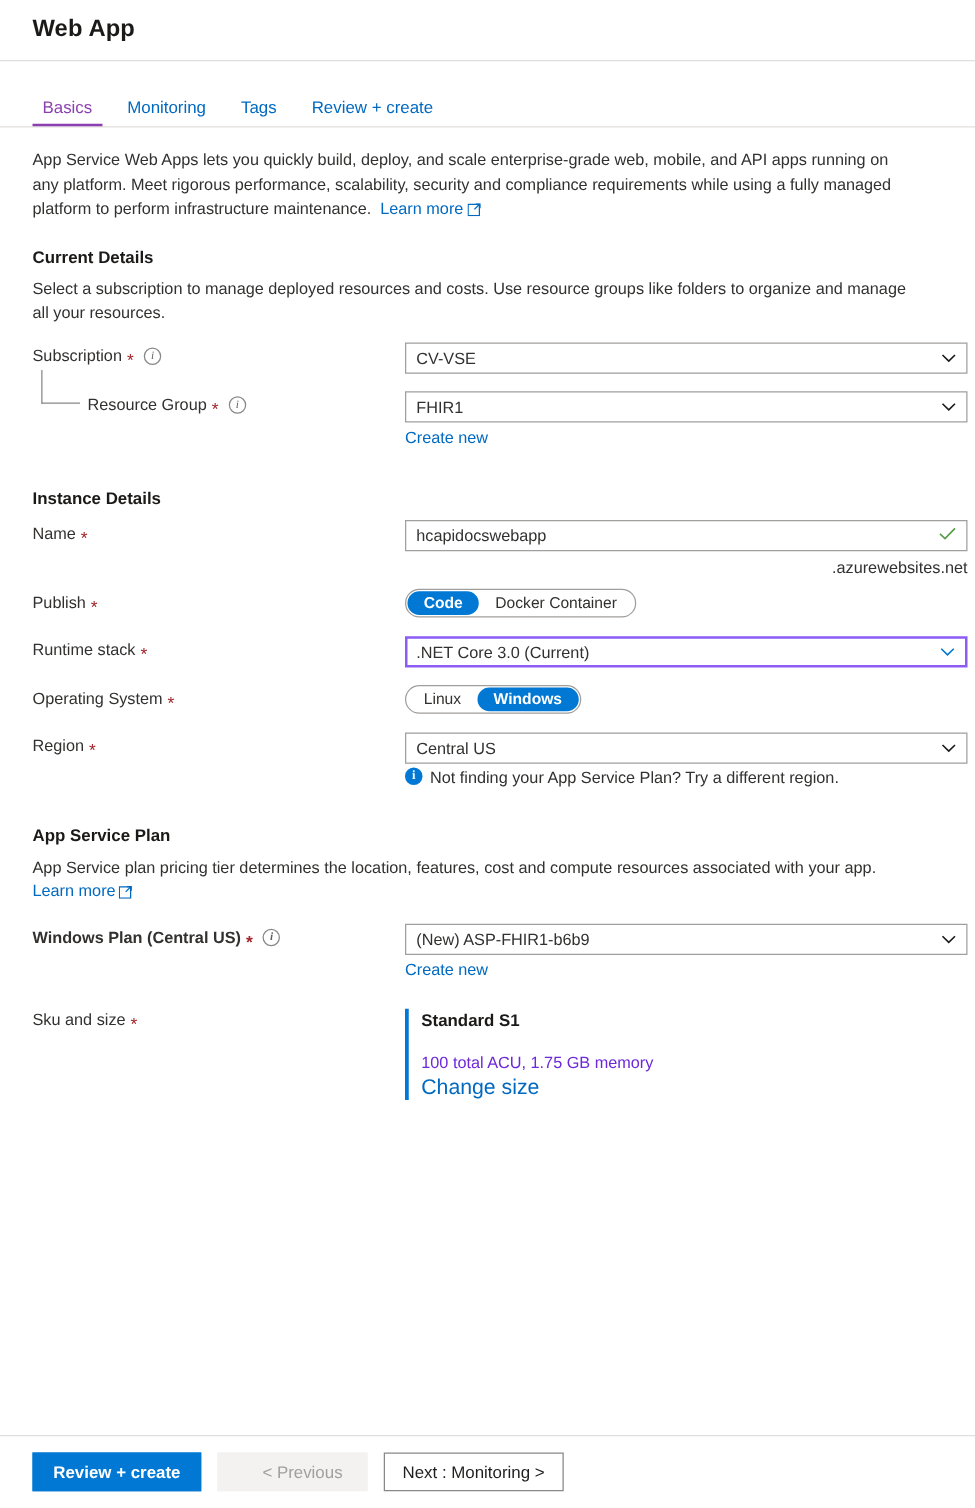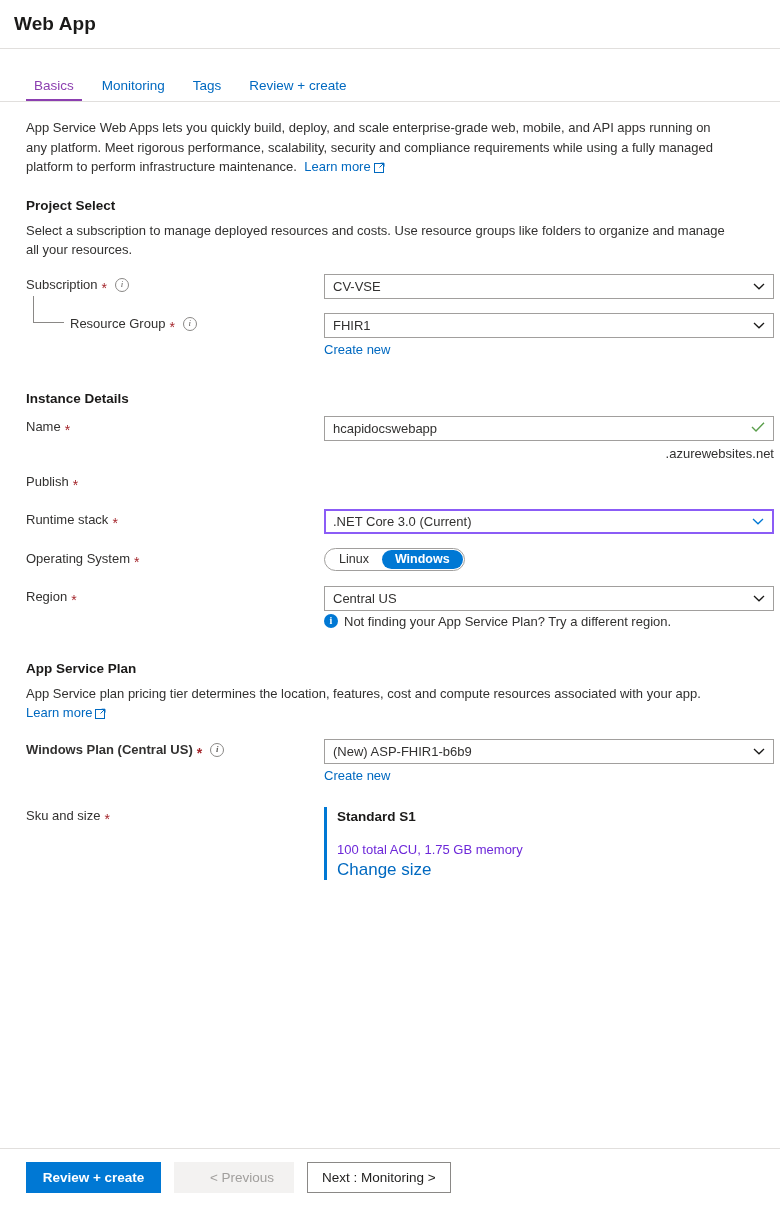--- a/index.html
+++ b/index.html
@@ -15,21 +15,21 @@
     position: relative;
     overflow: hidden;
   }
 
   
   .page-header {
     height: 49px;
     border-bottom: 1px solid #e1dfdd;
     display: flex;
     align-items: center;
-    padding: 0 14px;
+    padding: 0 26px;
   }
   .page-title {
     font-size: 19px;
     font-weight: 600;
     color: #1b1a19;
     letter-spacing: .1px;
   }
 
   
   .tabstrip {
@@ -345,21 +345,21 @@
 
   <p class="intro">
     <span>App Service Web Apps lets you quickly build, deploy, and scale enterprise-grade web, mobile, and API apps running on any platform. Meet rigorous performance, scalability, security and compliance requirements while using a fully managed platform to perform infrastructure maintenance.</span>
     <span>&nbsp;</span><a class="link">Learn more</a><span class="ext-ico"><svg width="11" height="11" viewBox="0 0 11 11">
           <rect x="0.5" y="1.5" width="9" height="9" fill="none" stroke="#0069c0" stroke-width="1"></rect>
           <path d="M5.5 5.5 L9.6 1.4" stroke="#0069c0" stroke-width="1" fill="none"></path>
           <path d="M6.6 1.2 H10 V4.6" stroke="#0069c0" stroke-width="1" fill="none"></path>
         </svg></span>
   </p>
 
-  <div class="sec-title">Project Select</div>
+  <div class="sec-title">Current Details</div>
   <p class="sec-desc">Select a subscription to manage deployed resources and costs. Use resource groups like folders to organize and manage all your resources.</p>
 
   <div class="row">
     <div class="label-col">
       <span>Subscription</span>
       <span class="req">*</span>
       <span class="info-ico">i</span>
     </div>
     <div class="field-col">
       <div class="select">
@@ -406,20 +406,26 @@
             </svg></span>
       </div>
       <div class="suffix">.azurewebsites.net</div>
     </div>
   </div>
 
   <div class="row tight">
     <div class="label-col">
       <span>Publish</span>
       <span class="req">*</span>
+    </div>
+    <div class="field-col">
+      <div class="pill">
+        <span class="pill-opt sel">Code</span>
+        <span class="pill-opt">Docker Container</span>
+      </div>
     </div>
   </div>
 
   <div class="row">
     <div class="label-col">
       <span>Runtime stack</span>
       <span class="req">*</span>
     </div>
     <div class="field-col">
       <div class="select focused">

